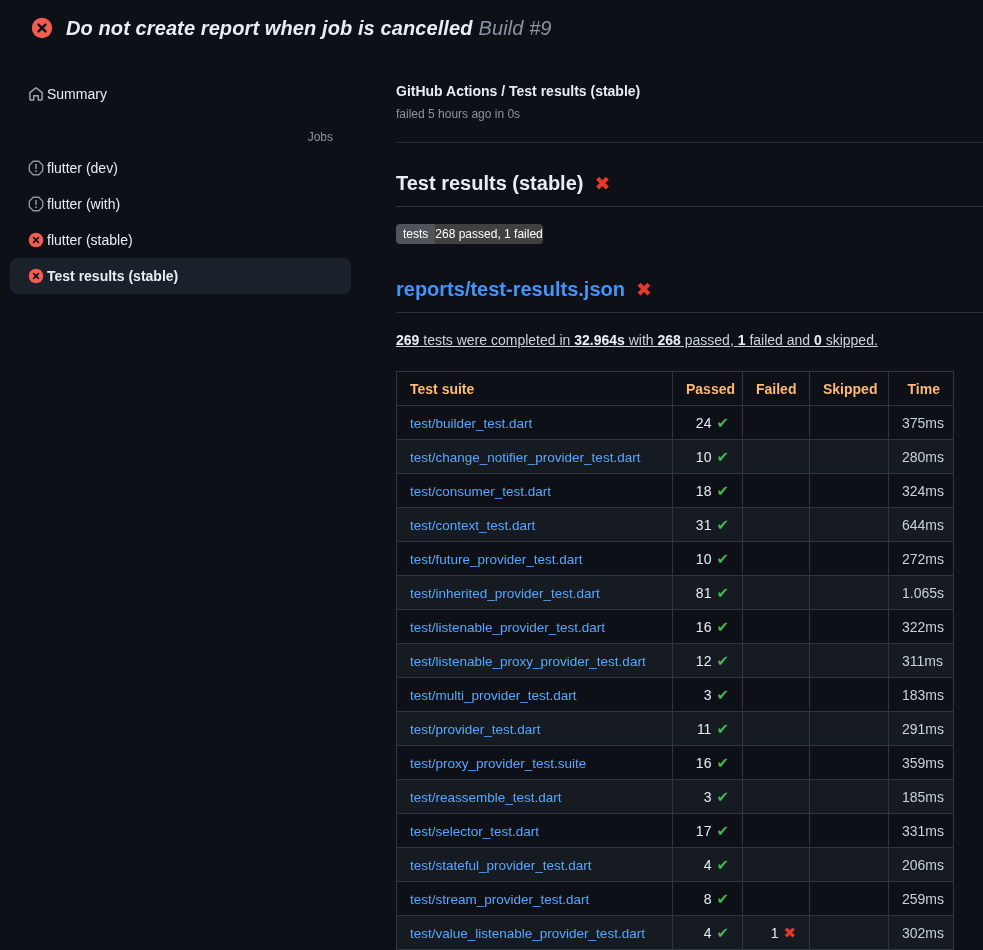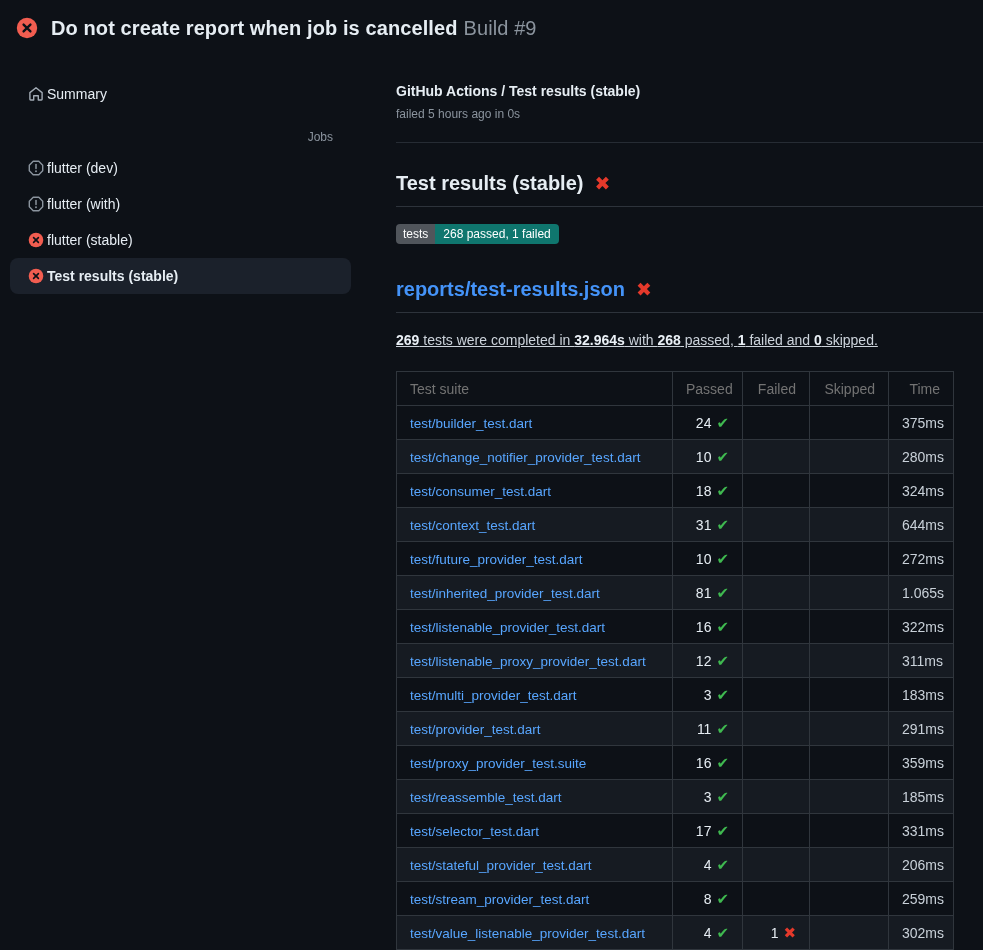--- a/index.html
+++ b/index.html
@@ -2,21 +2,21 @@
 <html><head>
 <meta charset="utf-8">
 <style>
   html,body{margin:0;padding:0;background:#0d1117;}
   body{width:983px;height:950px;overflow:hidden;
        font-family:"Liberation Sans","DejaVu Sans",sans-serif;
        color:#e6edf3;-webkit-font-smoothing:antialiased;}
   .page{width:983px;height:950px;position:relative;}
 
   
-  header.run-header{display:flex;align-items:center;gap:13px;height:56px;padding-left:16px;}
+  header.run-header{display:flex;align-items:center;gap:13px;height:56px;padding-left:31px;font-style:italic;}
   header.run-header h1{margin:0;font-size:20px;font-weight:700;letter-spacing:.1px;}
   header.run-header .build{color:#8b949e;font-weight:400;margin-left:6px;}
 
   
   .layout{display:flex;align-items:flex-start;}
   nav.sidebar{flex:none;width:396px;box-sizing:border-box;padding:20px 45px 0 10px;}
   .side-item{display:flex;align-items:center;gap:3px;padding:10px 18px;border-radius:8px;
              font-size:14px;color:#e6edf3;box-sizing:border-box;cursor:pointer;}
   .side-item .ico{width:16px;height:16px;flex:none;display:inline-flex;}
   .side-item.selected{background:#1b212b;font-weight:700;}
@@ -30,30 +30,30 @@
   h2.sec{display:flex;align-items:center;gap:11px;font-size:20px;font-weight:700;
          margin:27px 0 0;padding-bottom:9px;border-bottom:1px solid #2d333b;line-height:27px;}
   h2.sec.report{margin-top:32px;}
   h2.sec.report a{color:#4493f8;text-decoration:none;cursor:pointer;}
   .cross-icon{color:#e5392b;font-weight:700;font-style:normal;}
   .cross-icon.big{font-size:19px;line-height:1;}
 
   .badge-wrap{margin-top:17px;}
   .badge{display:inline-flex;font-size:12px;line-height:14px;border-radius:4px;overflow:hidden;color:#ffffff;}
   .badge .badge-l{background:#50555b;padding:3px 7px;}
-  .badge .badge-r{background:#0f766e;padding:3px 8px;text-align:center;}
+  .badge .badge-r{background:#404040;padding:3px 0;text-align:center;}
 
   p.summary-line{margin:17px 0 0;font-size:14px;line-height:20px;color:#ccd3db;text-decoration:underline;}
   p.summary-line strong{color:#eaf0f6;}
 
   table.results{border-collapse:collapse;table-layout:fixed;width:557px;margin-top:21px;
                 font-size:14px;}
   table.results th,table.results td{border:1px solid #30363d;height:34px;box-sizing:border-box;
                 padding:0 13px;overflow:hidden;white-space:nowrap;}
-  table.results th{color:#737373;font-weight:400;text-align:right;margin-left:28px;}
+  table.results th{color:#fdba74;font-weight:700;text-align:right;margin-left:28px;}
   table.results th.suite{text-align:left;}
   table.results td{color:#c9d1d9;}
   table.results td.num{text-align:right;}
   table.results td.suite a{color:#58a6ff;text-decoration:none;cursor:pointer;font-size:13.5px;}
   table.results tbody tr:nth-child(even){background:#161b22;}
   .val{color:#e6edf3;}
   .check-icon{color:#3fb950;font-style:normal;margin-left:5px;font-size:15px;}
   .cross-icon.cell{margin-left:5px;font-size:15px;}
 </style>
 </head>

